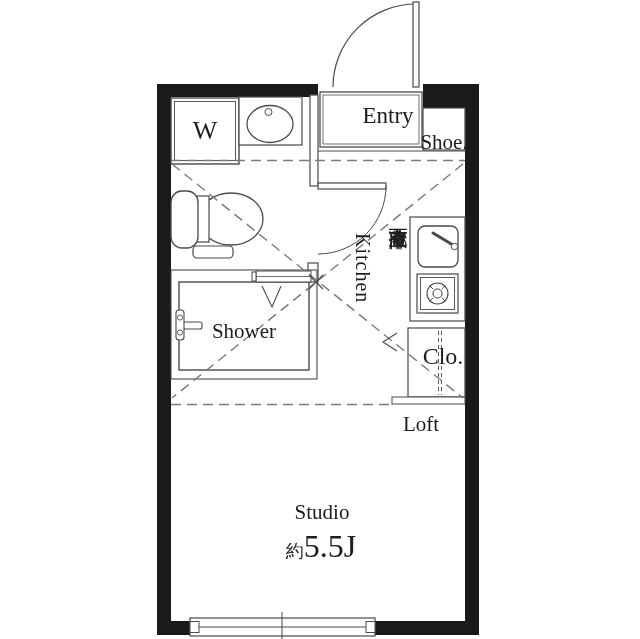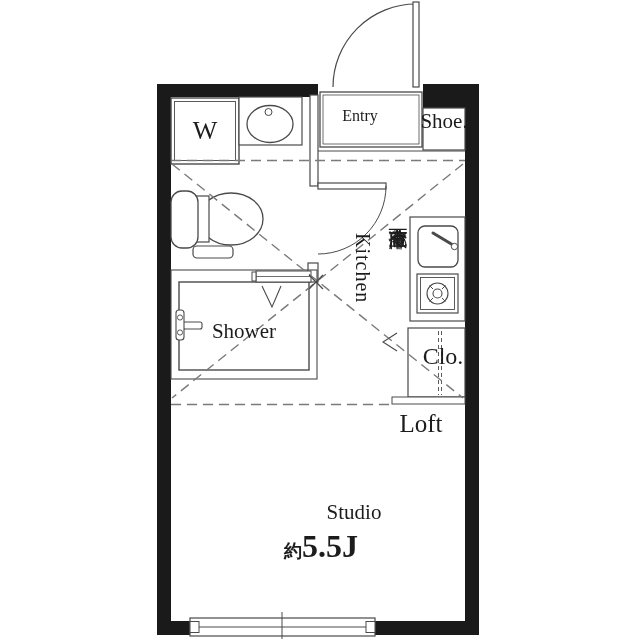--- a/index.html
+++ b/index.html
@@ -151,36 +151,36 @@
       <line x1="309" y1="275" x2="323" y2="289"></line>
       <line x1="309" y1="289" x2="323" y2="275"></line>
     </g>
     <g stroke="#4a4a4a" fill="none" stroke-width="1.1">
       <polyline points="397,333 383,342 397,351"></polyline>
     </g>
   </svg>
 
   <div class="label" style="left:205px; top:131px; font-size:26px;">W</div>
 
-  <div class="label" style="left:360px; top:116px; font-size:16px;">Entry</div>
+  <div class="label" style="left:388px; top:116px; font-size:23px;">Entry</div>
 
-  <div class="label" style="left:444px; top:121px; font-size:21px;font-family:Liberation Serif, serif;">Shoe.</div>
+  <div class="label" style="left:444px; top:142px; font-size:21px;font-family:Liberation Serif, serif;">Shoe.</div>
 
   <div class="vlabel" style="left:362px; top:233px; font-size:20px; letter-spacing:1px;">Kitchen</div>
 
   <div class="vlabel" style="left:398px; top:214px; font-size:19px;">下部冷蔵庫有</div>
 
   <div class="label shower-lines" style="left:244px; top:331px; font-size:21px;">
     <div>Shower</div>
   </div>
 
   <div class="label" style="left:443px; top:357px; font-size:24px;">Clo.</div>
 
-  <div class="label" style="left:421px; top:424px; font-size:25px;">Loft</div>
+  <div class="label" style="left:421px; top:424px; font-size:21px;">Loft</div>
 
 
-  <div class="label" style="left:322px; top:512px; font-size:21px;margin-left:32px;">Studio</div>
+  <div class="label" style="left:322px; top:512px; font-size:21px;">Studio</div>
 
-  <div class="label size-line big" style="left:321px; top:547px;font-weight:bold;">
+  <div class="label size-line big" style="left:321px; top:547px;">
     <span class="prefix">約</span><span class="value">5.5J</span>
   </div>
 
 </div>
 
 </body></html>

